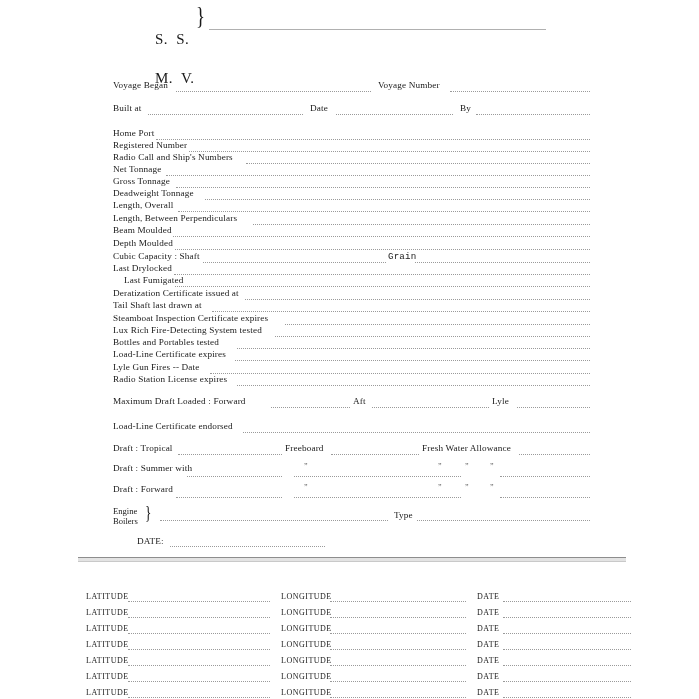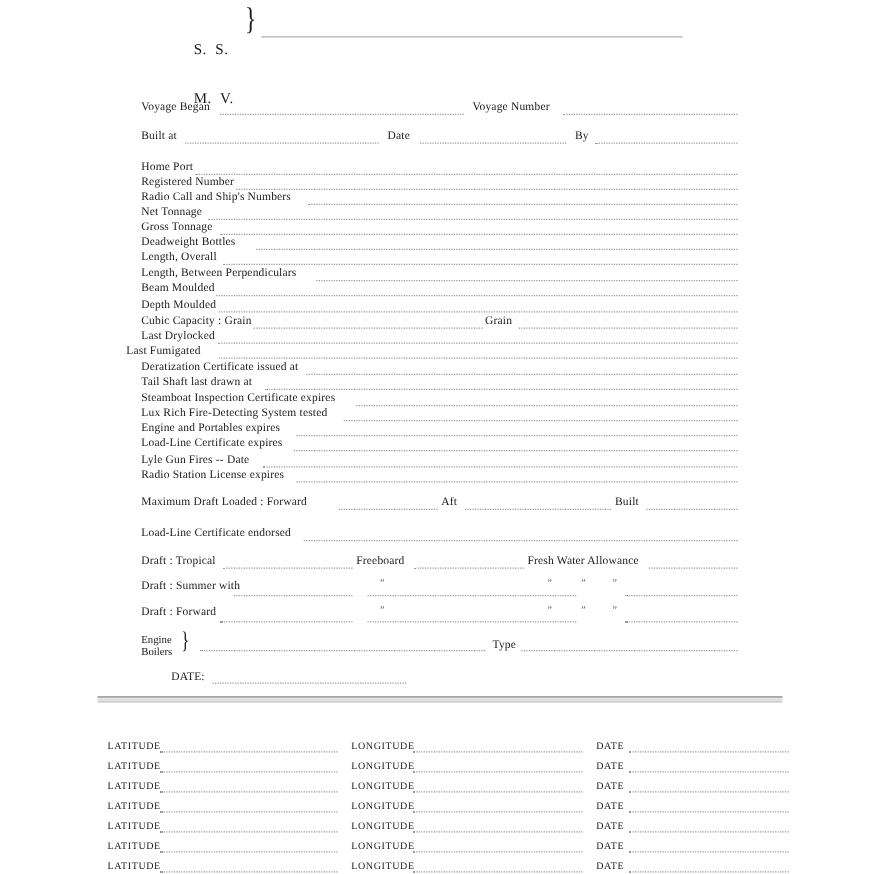--- a/index.html
+++ b/index.html
@@ -30,21 +30,21 @@
     border-bottom: 1px dotted #9a9a9a;
   }
 
   
   #masthead { position: absolute; left: 0; top: 0; width: 699px; height: 40px; }
 
   .ship-types {
     position: absolute;
     left: 155px;
     top: 7px;
-    font-size: 12px;
+    font-size: 15px;
     line-height: 13px;
     letter-spacing: .4px;
     white-space: pre;
     font-family: Liberation Serif, serif;
   }
   .ship-types .ln { display: block; }
   .brace-big {
     position: absolute;
     left: 196px;
     top: 3px;
@@ -163,78 +163,78 @@
 
     <div class="lbl" style="left:113px; top:152px;">Radio Call and Ship's Numbers</div>
     <div class="rule" style="left:246px; top:162px; width:344px;"></div>
 
     <div class="lbl" style="left:113px; top:164px;">Net Tonnage</div>
     <div class="rule" style="left:166px; top:174px; width:424px;"></div>
 
     <div class="lbl" style="left:113px; top:176px;">Gross Tonnage</div>
     <div class="rule" style="left:176px; top:186px; width:414px;"></div>
 
-    <div class="lbl" style="left:113px; top:188px;">Deadweight Bottles</div>
+    <div class="lbl" style="left:113px; top:188px;">Deadweight Tonnage</div>
     <div class="rule" style="left:205px; top:198px; width:385px;"></div>
 
     <div class="lbl" style="left:113px; top:200px;">Length, Overall</div>
     <div class="rule" style="left:178px; top:210px; width:412px;"></div>
 
     <div class="lbl" style="left:113px; top:213px;">Length, Between Perpendiculars</div>
     <div class="rule" style="left:253px; top:223px; width:337px;"></div>
 
     <div class="lbl" style="left:113px; top:225px;">Beam Moulded</div>
     <div class="rule" style="left:173px; top:235px; width:417px;"></div>
 
     <div class="lbl" style="left:113px; top:238px;">Depth Moulded</div>
     <div class="rule" style="left:175px; top:248px; width:415px;"></div>
 
-    <div class="lbl" style="left:113px; top:251px;">Cubic Capacity : Grain</div>
+    <div class="lbl" style="left:113px; top:251px;">Cubic Capacity : Shaft</div>
     <div class="rule" style="left:203px; top:261px; width:183px;"></div>
-    <div class="lbl" style="left:388px; top:251px;">Grain</div>
+    <div class="lbl" style="left:388px; top:251px;font-family:Liberation Mono, monospace;">Grain</div>
     <div class="rule" style="left:415px; top:261px; width:175px;"></div>
 
     <div class="lbl" style="left:113px; top:263px;">Last Drylocked</div>
     <div class="rule" style="left:174px; top:273px; width:416px;"></div>
 
-    <div class="lbl" style="left:101px; top:275px;text-align:center;">Last Fumigated</div>
+    <div class="lbl" style="left:124px; top:275px;text-align:center;">Last Fumigated</div>
     <div class="rule" style="left:175px; top:285px; width:415px;"></div>
 
     <div class="lbl" style="left:113px; top:288px;">Deratization Certificate issued at</div>
     <div class="rule" style="left:245px; top:298px; width:345px;"></div>
 
     <div class="lbl" style="left:113px; top:300px;">Tail Shaft last drawn at</div>
     <div class="rule" style="left:212px; top:310px; width:378px;"></div>
 
     <div class="lbl" style="left:113px; top:313px;">Steamboat Inspection Certificate expires</div>
     <div class="rule" style="left:285px; top:323px; width:305px;"></div>
 
     <div class="lbl" style="left:113px; top:325px;">Lux Rich Fire-Detecting System tested</div>
     <div class="rule" style="left:275px; top:335px; width:315px;"></div>
 
-    <div class="lbl" style="left:113px; top:337px;">Engine and Portables expires</div>
+    <div class="lbl" style="left:113px; top:337px;">Bottles and Portables tested</div>
     <div class="rule" style="left:237px; top:347px; width:353px;"></div>
 
     <div class="lbl" style="left:113px; top:349px;">Load-Line Certificate expires</div>
     <div class="rule" style="left:235px; top:359px; width:355px;"></div>
 
     <div class="lbl" style="left:113px; top:362px;">Lyle Gun Fires -- Date</div>
     <div class="rule" style="left:210px; top:372px; width:380px;"></div>
 
     <div class="lbl" style="left:113px; top:374px;">Radio Station License expires</div>
     <div class="rule" style="left:237px; top:384px; width:353px;"></div>
   </div>
 
   <div class="lbl" style="left:113px; top:396px;">Maximum Draft Loaded : Forward</div>
   <div class="rule" style="left:271px; top:406px; width:79px;"></div>
 
   <div class="lbl" style="left:353px; top:396px;">Aft</div>
   <div class="rule" style="left:372px; top:406px; width:117px;"></div>
 
-  <div class="lbl" style="left:492px; top:396px;">Built</div>
+  <div class="lbl" style="left:492px; top:396px;">Lyle</div>
   <div class="rule" style="left:517px; top:406px; width:73px;"></div>
 
   <div class="lbl" style="left:113px; top:421px;">Load-Line Certificate endorsed</div>
   <div class="rule" style="left:243px; top:431px; width:347px;"></div>
 
   <div class="lbl" style="left:113px; top:443px;">Draft : Tropical</div>
   <div class="rule" style="left:178px; top:453px; width:104px;"></div>
 
   <div class="lbl" style="left:285px; top:443px;">Freeboard</div>
   <div class="rule" style="left:331px; top:453px; width:88px;"></div>

